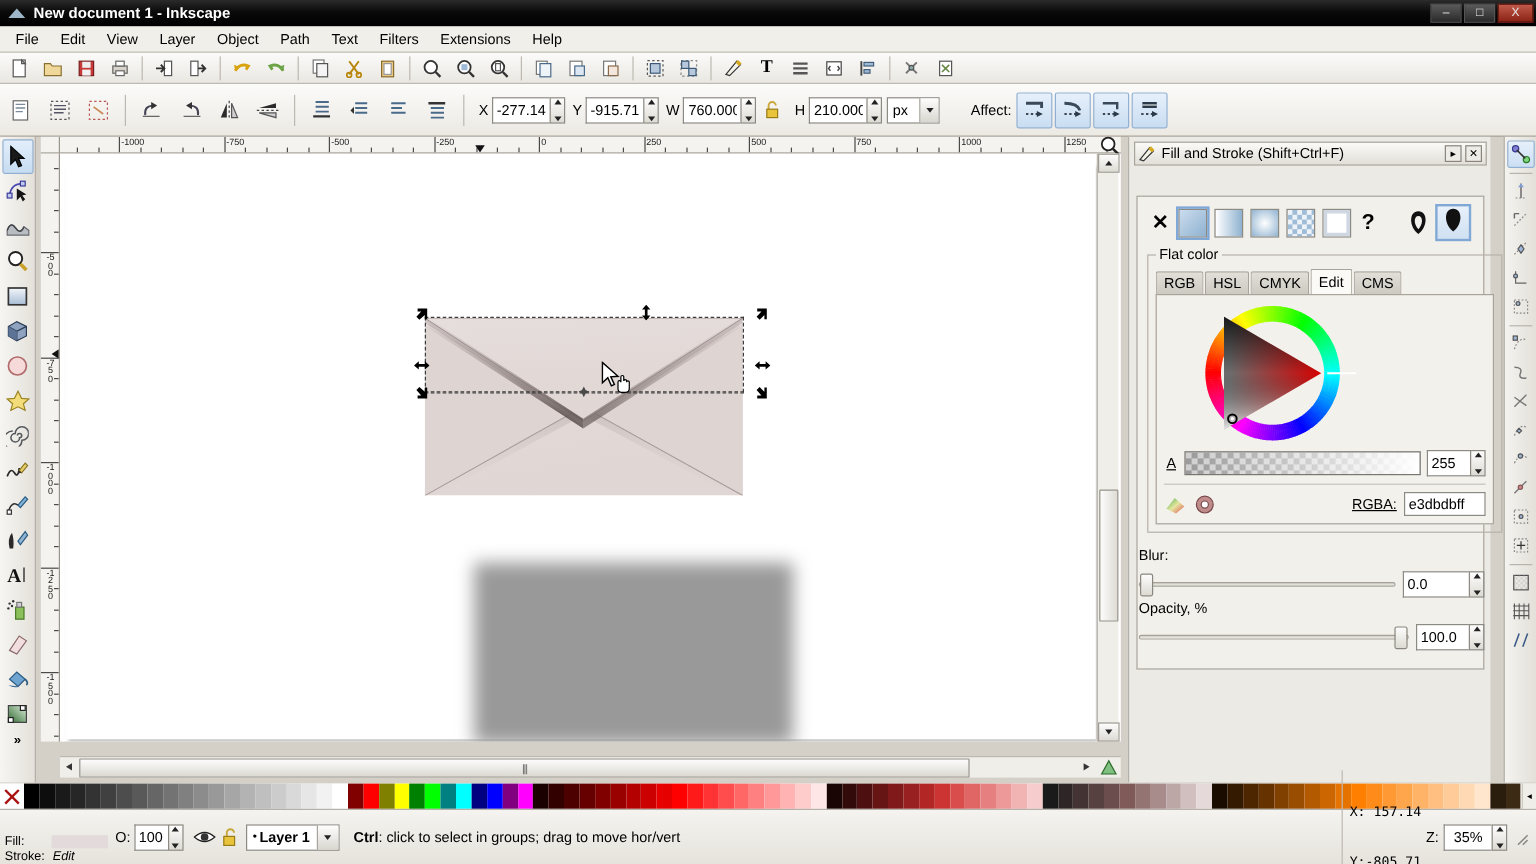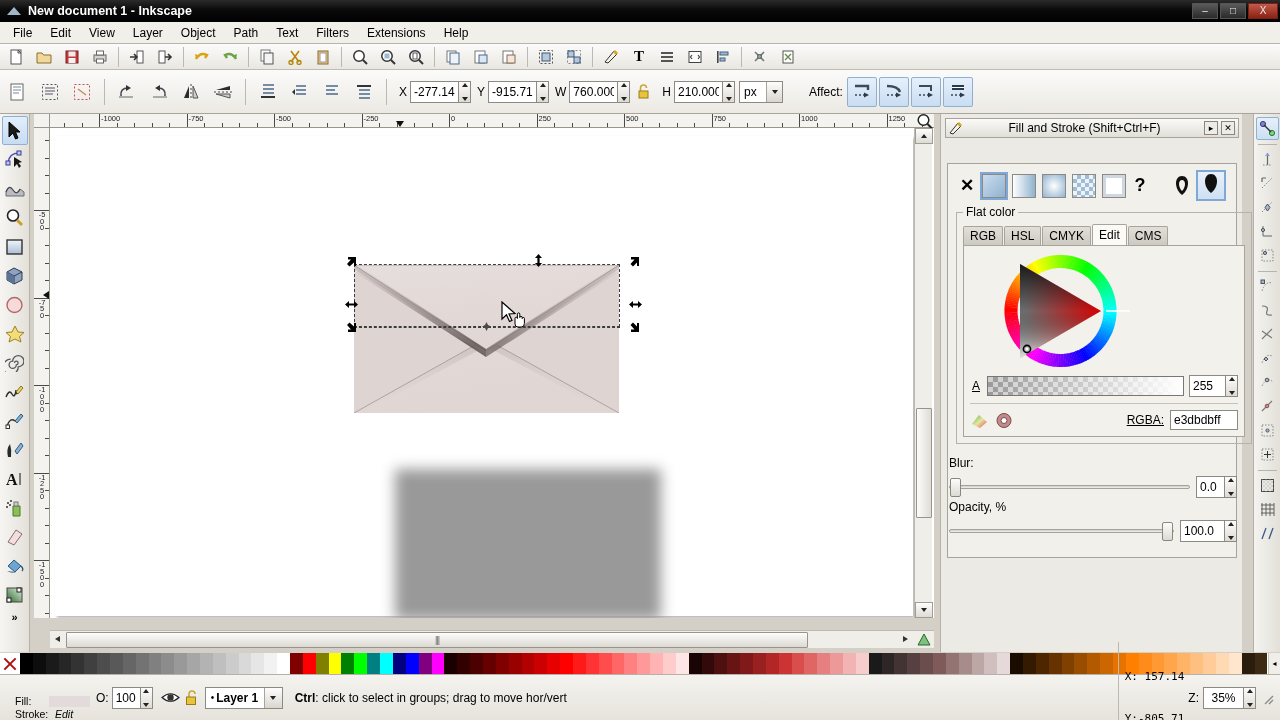--- a/index.html
+++ b/index.html
@@ -184,21 +184,21 @@
   
   .dock{
     position:absolute; left:940px; top:114px; width:302px; height:538px;
     background:#eceae4; border-left:1px solid #b5b1a9;
   }
   .dockhdr{
     position:absolute; left:4px; top:4px; width:294px; height:20px;
     background:linear-gradient(180deg,#fafaf8,#e2dfd8); border:1px solid #a8a49c;
     display:flex; align-items:center; padding:0 3px;
   }
-  .dockhdr .dtitle{ font-size:12px; margin-left:3px; flex:1;text-align:center; }
+  .dockhdr .dtitle{ font-size:12px; margin-left:3px; flex:1; }
   .dbtn{
     width:14px; height:14px; border:1px solid #8a867e; background:#eeece6;
     display:flex; align-items:center; justify-content:center; font-size:9px; margin-left:3px;
   }
   .tabbar{ position:absolute; left:6px; top:28px; width:290px; height:22px; display:flex; align-items:flex-end; }
   .tab{
     height:20px; padding:0 6px; border:1px solid #a8a49c; border-bottom:none;
     background:linear-gradient(180deg,#e4e1da,#cfccc4); font-size:12px;
     display:flex; align-items:center; gap:3px; margin-right:1px; border-radius:2px 2px 0 0;
   }
@@ -291,21 +291,21 @@
     width:12px; flex:0 0 12px; background:#efeee9; border-left:1px solid #c6c2ba;
     display:flex; align-items:center; justify-content:center; font-size:8px;
   }
 
   
   .statusbar{
     position:absolute; left:0; top:674px; width:1280px; height:46px;
     background:linear-gradient(180deg,#f4f3ef,#e6e3dc); border-top:1px solid #b5b1a9;
     display:flex; align-items:center;
   }
-  .fsblock{ width:90px; font-size:10.5px; padding-left:15px; line-height:13px;margin-top:20px; }
+  .fsblock{ width:90px; font-size:10.5px; padding-left:4px; line-height:13px;margin-top:20px; }
   .fsrow{ display:flex; align-items:center; gap:4px; }
   .fslab{ width:36px; }
   .fsval{ width:48px; height:11px; }
   .fsnone{ font-style:italic; font-size:10.5px; }
   .olabel{ font-size:12px; margin-left:6px; }
   .layersel{
     height:22px; min-width:78px; border:1px solid #8d8a84; background:#fff;
     display:flex; align-items:center; font-size:12px; padding-left:5px;
   }
   .statusmsg{ font-size:12px; margin-left:12px; }
@@ -1292,21 +1292,21 @@
         </div>
       </fieldset>
     </div>
 
     <div class="slabel" style="top:342px">Blur:</div>
     <div class="sliderrow" style="top:362px">
       <div class="track">
         <div class="knob" style="left:0px;"></div>
       </div>
       <div class="spin">
-        <input class="txtin" style="width: 28px; border-right: none;" value="0.0">
+        <input class="txtin" style="width: 55px; border-right: none;" value="0.0">
         <div class="spinarrows">
             <div class="ar-up"></div>
             <div class="ar-dn"></div>
           </div>
       </div>
     </div>
 
     <div class="slabel" style="top:386px">Opacity, %</div>
     <div class="sliderrow" style="top:406px">
       <div class="track">

